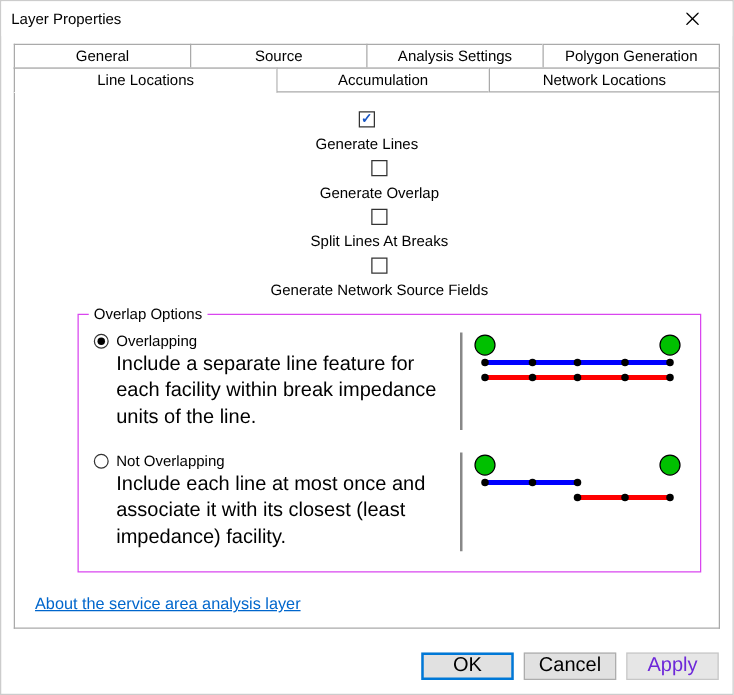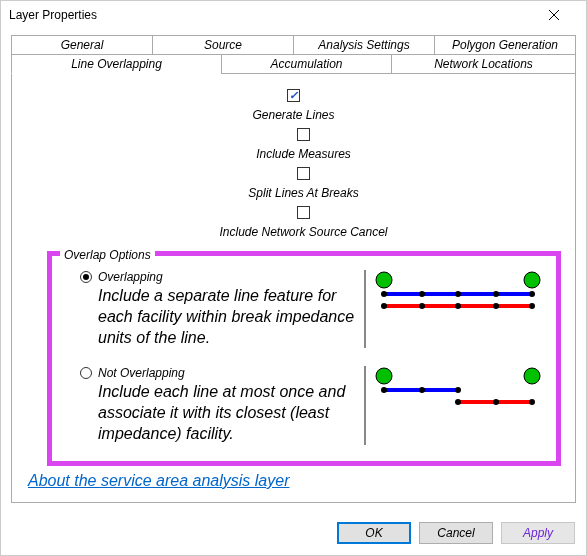--- a/index.html
+++ b/index.html
@@ -28,21 +28,20 @@
     height: 28px;
     display: flex;
     align-items: center;
     justify-content: center;
     font-size: 14px;
     font-family: sans-serif;
   }
 
   .client {
     padding: 6px 10px 10px 10px;
-    font-style: italic;
   }
 
   
   .tabwrap { position: relative; }
   .tabrow { display: flex; }
   .tabrow .tab {
     border: 1px solid #aaa;
     border-bottom: 1px solid #aaa;
     background: #fff;
     text-align: center;
@@ -91,23 +90,23 @@
   }
   .chkbox.checked::after {
     content: "✓";
     font-size: 11px;
     color:#1a56c4;
     font-weight: bold;
   }
 
   
   .group {
-    border: 5px solid #d946ef;
-    margin: 12px 0 0 21px;
-    padding: 14px 12px 16px 28px;
+    border: 1px solid #d946ef;
+    margin: 12px 0 0 36px;
+    padding: 14px 12px 16px 12px;
     position: relative;
   }
   .group .legend {
     position: absolute;
     top: -8px; left: 8px;
     background: #fff;
     padding: 0 4px;
     font-size: 12px;
   }
 
@@ -145,37 +144,37 @@
   }
   .diagram svg { display:block; }
 
   .helplink {
     position: absolute;
     left: 16px;
     bottom: 12px;
     color: #0066cc;
     text-decoration: underline;
     cursor: pointer;
-    font-size: 16px;
+    font-size: 13px;
   }
 
   .buttonbar {
     position: absolute;
     right: 12px;
     bottom: 12px;
     display: flex;
     gap: 8px;
   }
   .btn {
     width: 74px;
     height: 22px;
     border: 1px solid #adadad;
     background: #e1e1e1;
-    font-size: 12px;
-    display:flex; align-items:center; justify-content:center;font-style:italic;
+    font-size: 16px;
+    display:flex; align-items:center; justify-content:center;
   }
   .btn.default { border: 2px solid #0078d7; background:#e1e1e1; }
   .btn.disabled { color: #6d28d9; background:#e6e6e6; border-color:#c7c7c7;}
 </style>
 </head>
 <body>
 
 <div class="titlebar">
   <span class="title">Layer Properties</span>
   <div class="closebtn">
@@ -189,45 +188,45 @@
 <div class="client">
 
   <div class="tabwrap">
     <div class="tabrow row1">
       <div class="tab">General</div>
       <div class="tab">Source</div>
       <div class="tab">Analysis Settings</div>
       <div class="tab">Polygon Generation</div>
     </div>
     <div class="tabrow row2">
-      <div class="tab active w-line">Line Overlapping</div>
+      <div class="tab active w-line">Line Locations</div>
       <div class="tab w-acc">Accumulation</div>
       <div class="tab w-net">Network Locations</div>
     </div>
 
     <div class="tabpanel">
 
       <label class="chk">
         <span class="chkbox checked"></span>
         <span>Generate Lines</span>
       </label>
 
       <label class="chk sub">
         <span class="chkbox"></span>
-        <span>Include Measures</span>
+        <span>Generate Overlap</span>
       </label>
 
       <label class="chk sub">
         <span class="chkbox"></span>
         <span>Split Lines At Breaks</span>
       </label>
 
       <label class="chk sub">
         <span class="chkbox"></span>
-        <span>Include Network Source Cancel</span>
+        <span>Generate Network Source Fields</span>
       </label>
 
       <div class="group">
         <span class="legend">Overlap Options</span>
 
         <div class="optrow">
           <div class="opttext">
             <div class="radio-line">
               <span class="radio on"></span>
               <span>Overlapping</span>

